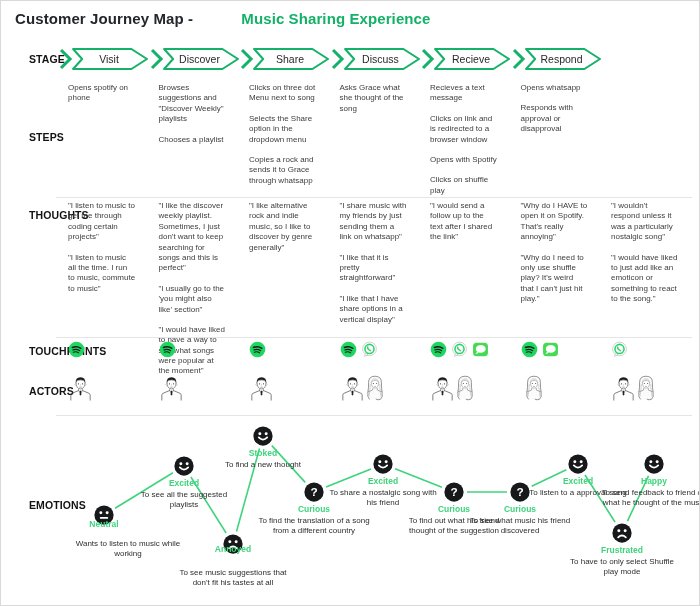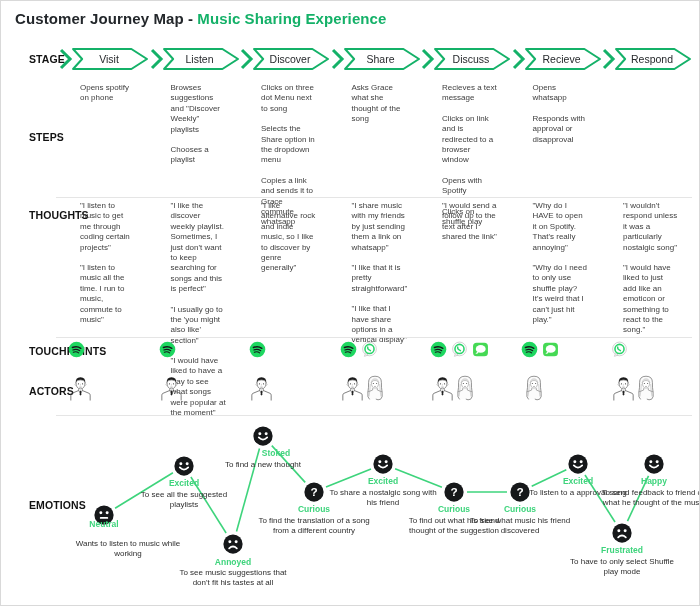--- a/index.html
+++ b/index.html
@@ -1,33 +1,33 @@
 <!DOCTYPE html>
 <html><head>
 <meta charset="utf-8">
 <style>
   html,body{margin:0;padding:0;background:#f3f3f3;}
   .canvas{position:relative;width:700px;height:606px;background:#fff;border:1px solid #d9d9d9;
     box-sizing:border-box;font-family:"Liberation Sans","DejaVu Sans",sans-serif;overflow:hidden;}
   .title{position:absolute;left:14px;top:9px;font-size:15px;font-weight:bold;color:#23272b;letter-spacing:.1px;}
-  .title .hl{color:#14b168;}
+  .title .hl{color:#14b168;margin-left:44px;}
   .grid{position:absolute;left:0;display:grid;grid-template-columns:58px repeat(7,90.5px);width:692px;}
   .rlabel{font-weight:bold;font-size:10.5px;color:#121212;padding-left:28px;letter-spacing:.1px;}
   .row-stage{top:46px;}
   .row-stage .rlabel{align-self:center;}
   .row-steps{top:82px;}
   .row-steps .rlabel{padding-top:48px;}
   .row-thoughts{top:200px;}
   .row-thoughts .rlabel{padding-top:8px;}
   .row-touch{top:340px;}
   .row-touch .rlabel{padding-top:4px;}
   .row-actors{top:372px;}
   .row-actors .rlabel{padding-top:12px;}
   .cell{padding:0 14px 0 9px;font-size:8px;line-height:1.3;color:#3d3d3d;}
-  .cell p{margin:0 0 10px 12px;}
+  .cell p{margin:0 0 10px 0;}
   .stage-cell{position:relative;height:24px;}
   .stage-cell svg.arrow{position:absolute;left:0;top:0;width:100%;height:100%;}
   .stage-name{position:absolute;left:13px;width:74px;top:0;bottom:0;display:flex;align-items:center;
     justify-content:center;font-size:10.5px;color:#26292c;text-align:right;}
   .icon-cell{display:flex;align-items:flex-end;gap:4px;padding-left:9px;}
   .actor-cell{gap:0;}
   .actor-cell .actor + .actor{margin-left:-3px;}
   .divider{position:absolute;left:55px;width:636px;height:1px;background:#e5e5e5;}
   .d1{top:196px;} .d2{top:336px;} .d3{top:414px;}
   .emotions{position:absolute;left:0;top:418px;width:700px;height:188px;}
@@ -53,72 +53,65 @@
           <path d="M2 3 L11 12 L2 21" fill="none" stroke="#14b168" stroke-width="3"></path>
           <path d="M14 2 L72 2 L87.5 12 L72 22 L14 22 L23 12 Z" fill="#fff" stroke="#14b168" stroke-width="2" stroke-linejoin="round"></path>
         </svg>
         <span class="stage-name">Visit</span>
       </div>
       <div class="stage-cell">
         <svg class="arrow" viewBox="0 0 90 24" preserveAspectRatio="none">
           <path d="M2 3 L11 12 L2 21" fill="none" stroke="#14b168" stroke-width="3"></path>
           <path d="M14 2 L72 2 L87.5 12 L72 22 L14 22 L23 12 Z" fill="#fff" stroke="#14b168" stroke-width="2" stroke-linejoin="round"></path>
         </svg>
-        <span class="stage-name">Listen</span>
+        <span class="stage-name">Discover</span>
       </div>
       <div class="stage-cell">
         <svg class="arrow" viewBox="0 0 90 24" preserveAspectRatio="none">
           <path d="M2 3 L11 12 L2 21" fill="none" stroke="#14b168" stroke-width="3"></path>
           <path d="M14 2 L72 2 L87.5 12 L72 22 L14 22 L23 12 Z" fill="#fff" stroke="#14b168" stroke-width="2" stroke-linejoin="round"></path>
         </svg>
-        <span class="stage-name">Discover</span>
+        <span class="stage-name">Share</span>
       </div>
       <div class="stage-cell">
         <svg class="arrow" viewBox="0 0 90 24" preserveAspectRatio="none">
           <path d="M2 3 L11 12 L2 21" fill="none" stroke="#14b168" stroke-width="3"></path>
           <path d="M14 2 L72 2 L87.5 12 L72 22 L14 22 L23 12 Z" fill="#fff" stroke="#14b168" stroke-width="2" stroke-linejoin="round"></path>
         </svg>
-        <span class="stage-name">Share</span>
+        <span class="stage-name">Discuss</span>
       </div>
       <div class="stage-cell">
         <svg class="arrow" viewBox="0 0 90 24" preserveAspectRatio="none">
           <path d="M2 3 L11 12 L2 21" fill="none" stroke="#14b168" stroke-width="3"></path>
           <path d="M14 2 L72 2 L87.5 12 L72 22 L14 22 L23 12 Z" fill="#fff" stroke="#14b168" stroke-width="2" stroke-linejoin="round"></path>
         </svg>
-        <span class="stage-name">Discuss</span>
+        <span class="stage-name">Recieve</span>
       </div>
       <div class="stage-cell">
         <svg class="arrow" viewBox="0 0 90 24" preserveAspectRatio="none">
           <path d="M2 3 L11 12 L2 21" fill="none" stroke="#14b168" stroke-width="3"></path>
           <path d="M14 2 L72 2 L87.5 12 L72 22 L14 22 L23 12 Z" fill="#fff" stroke="#14b168" stroke-width="2" stroke-linejoin="round"></path>
         </svg>
-        <span class="stage-name">Recieve</span>
-      </div>
-      <div class="stage-cell">
-        <svg class="arrow" viewBox="0 0 90 24" preserveAspectRatio="none">
-          <path d="M2 3 L11 12 L2 21" fill="none" stroke="#14b168" stroke-width="3"></path>
-          <path d="M14 2 L72 2 L87.5 12 L72 22 L14 22 L23 12 Z" fill="#fff" stroke="#14b168" stroke-width="2" stroke-linejoin="round"></path>
-        </svg>
         <span class="stage-name">Respond</span>
       </div>
     </div>
 
   <div class="grid row-steps" id="row-steps">
     <div class="rlabel">STEPS</div>
   <div class="cell">
         <p>Opens spotify on phone</p>
       </div>
       <div class="cell">
         <p>Browses suggestions and "Discover Weekly" playlists</p>
         <p>Chooses a playlist</p>
       </div>
       <div class="cell">
         <p>Clicks on three dot Menu next to song</p>
         <p>Selects the Share option in the dropdown menu</p>
-        <p>Copies a link and sends it to Grace commute whatsapp</p>
+        <p>Copies a rock and sends it to Grace through whatsapp</p>
       </div>
       <div class="cell">
         <p>Asks Grace what she thought of the song</p>
       </div>
       <div class="cell">
         <p>Recieves a text message</p>
         <p>Clicks on link and is redirected to a browser window</p>
         <p>Opens with Spotify</p>
         <p>Clicks on shuffle play</p>
       </div>
@@ -429,31 +422,31 @@
       <div class="pt-label" style="left: 183px; top: 59px;">Excited</div>
       <div class="pt-desc" style="left: 183px; top: 71px;">To see all the suggested playlists</div>
       <div class="pt-face" style="left: 232px; top: 125px;">
         <svg viewBox="0 0 24 24">
           <circle cx="12" cy="12" r="11" fill="#16181a"></circle>
           <circle cx="8.4" cy="9.4" r="1.7" fill="#fff"></circle>
           <circle cx="15.6" cy="9.4" r="1.7" fill="#fff"></circle>
           <path d="M7.6 16.9 Q12 12.9 16.4 16.9" stroke="#fff" stroke-width="2" fill="none" stroke-linecap="round"></path>
         </svg>
       </div>
-      <div class="pt-label" style="left: 232px; top: 138px;">Annoyed</div>
+      <div class="pt-label" style="left: 232px; top: 125px;">Annoyed</div>
       <div class="pt-desc" style="left: 232px; top: 149px;">To see music suggestions that don't fit his tastes at all</div>
       <div class="pt-face" style="left: 262px; top: 17px;">
         <svg viewBox="0 0 24 24">
           <circle cx="12" cy="12" r="11" fill="#16181a"></circle>
           <circle cx="8.4" cy="9.4" r="1.7" fill="#fff"></circle>
           <circle cx="15.6" cy="9.4" r="1.7" fill="#fff"></circle>
           <path d="M7.2 13.6 Q12 18.6 16.8 13.6" stroke="#fff" stroke-width="2" fill="none" stroke-linecap="round"></path>
         </svg>
       </div>
-      <div class="pt-label" style="left: 262px; top: 29px; margin-left: 13px;">Stoked</div>
+      <div class="pt-label" style="left: 262px; top: 29px;">Stoked</div>
       <div class="pt-desc" style="left: 262px; top: 41px;">To find a new thought</div>
       <div class="pt-face" style="left: 313px; top: 73px;">
         <svg viewBox="0 0 24 24">
           <circle cx="12" cy="12" r="11" fill="#16181a"></circle>
           <text x="12" y="17" text-anchor="middle" font-size="13.5" font-weight="bold" fill="#fff" font-family="Liberation Sans, sans-serif">?</text>
         </svg>
       </div>
       <div class="pt-label" style="left: 313px; top: 85px;">Curious</div>
       <div class="pt-desc" style="left: 313px; top: 97px;">To find the translation of a song from a different country</div>
       <div class="pt-face" style="left: 382px; top: 45px;">

